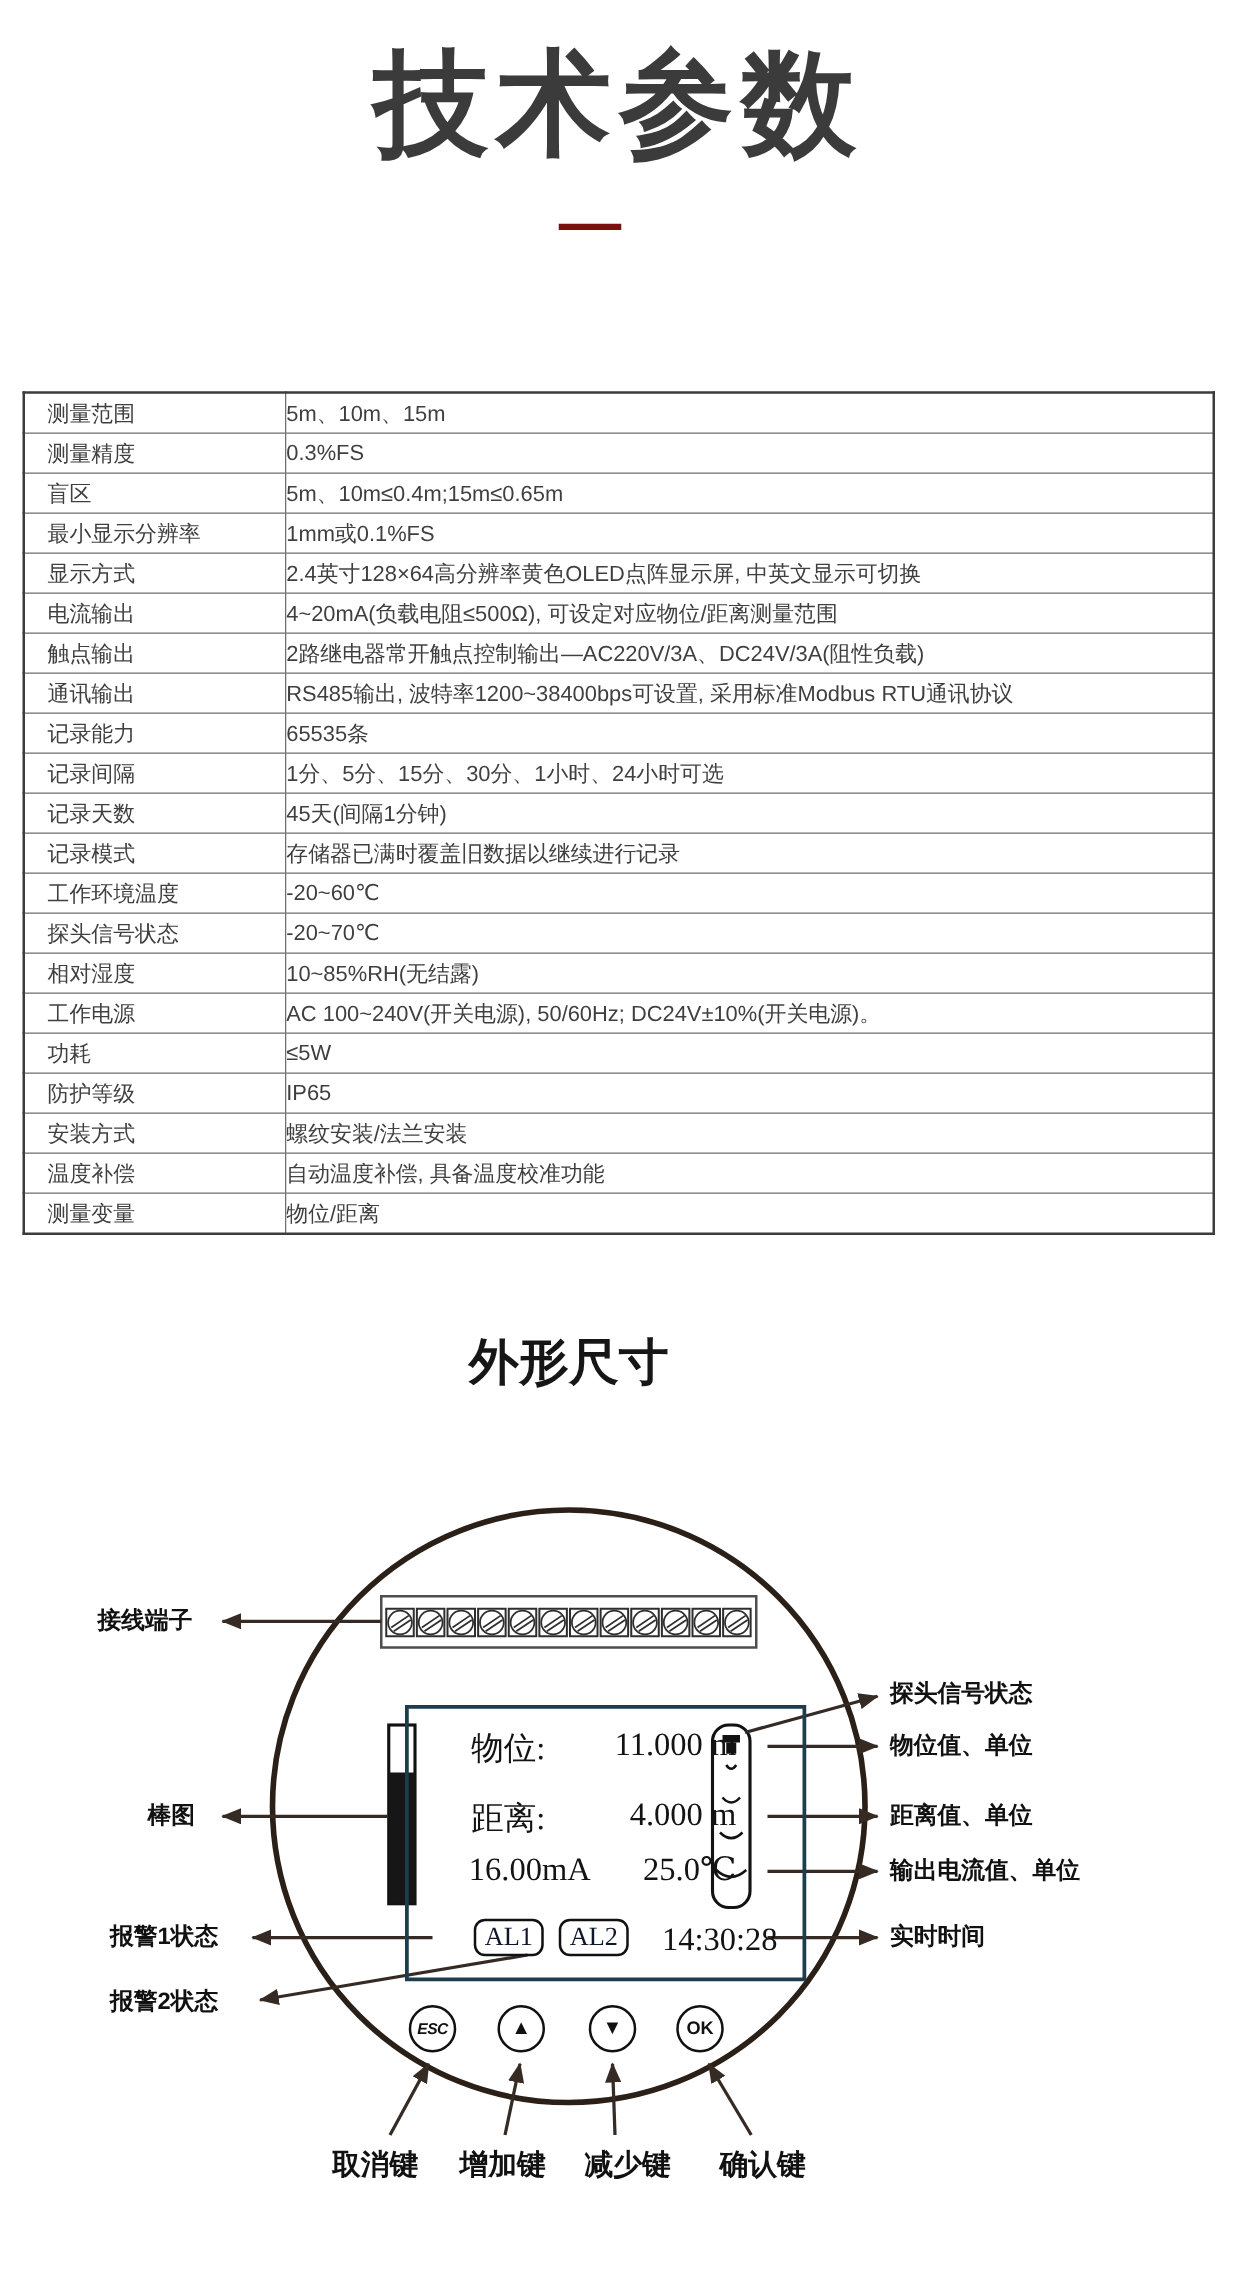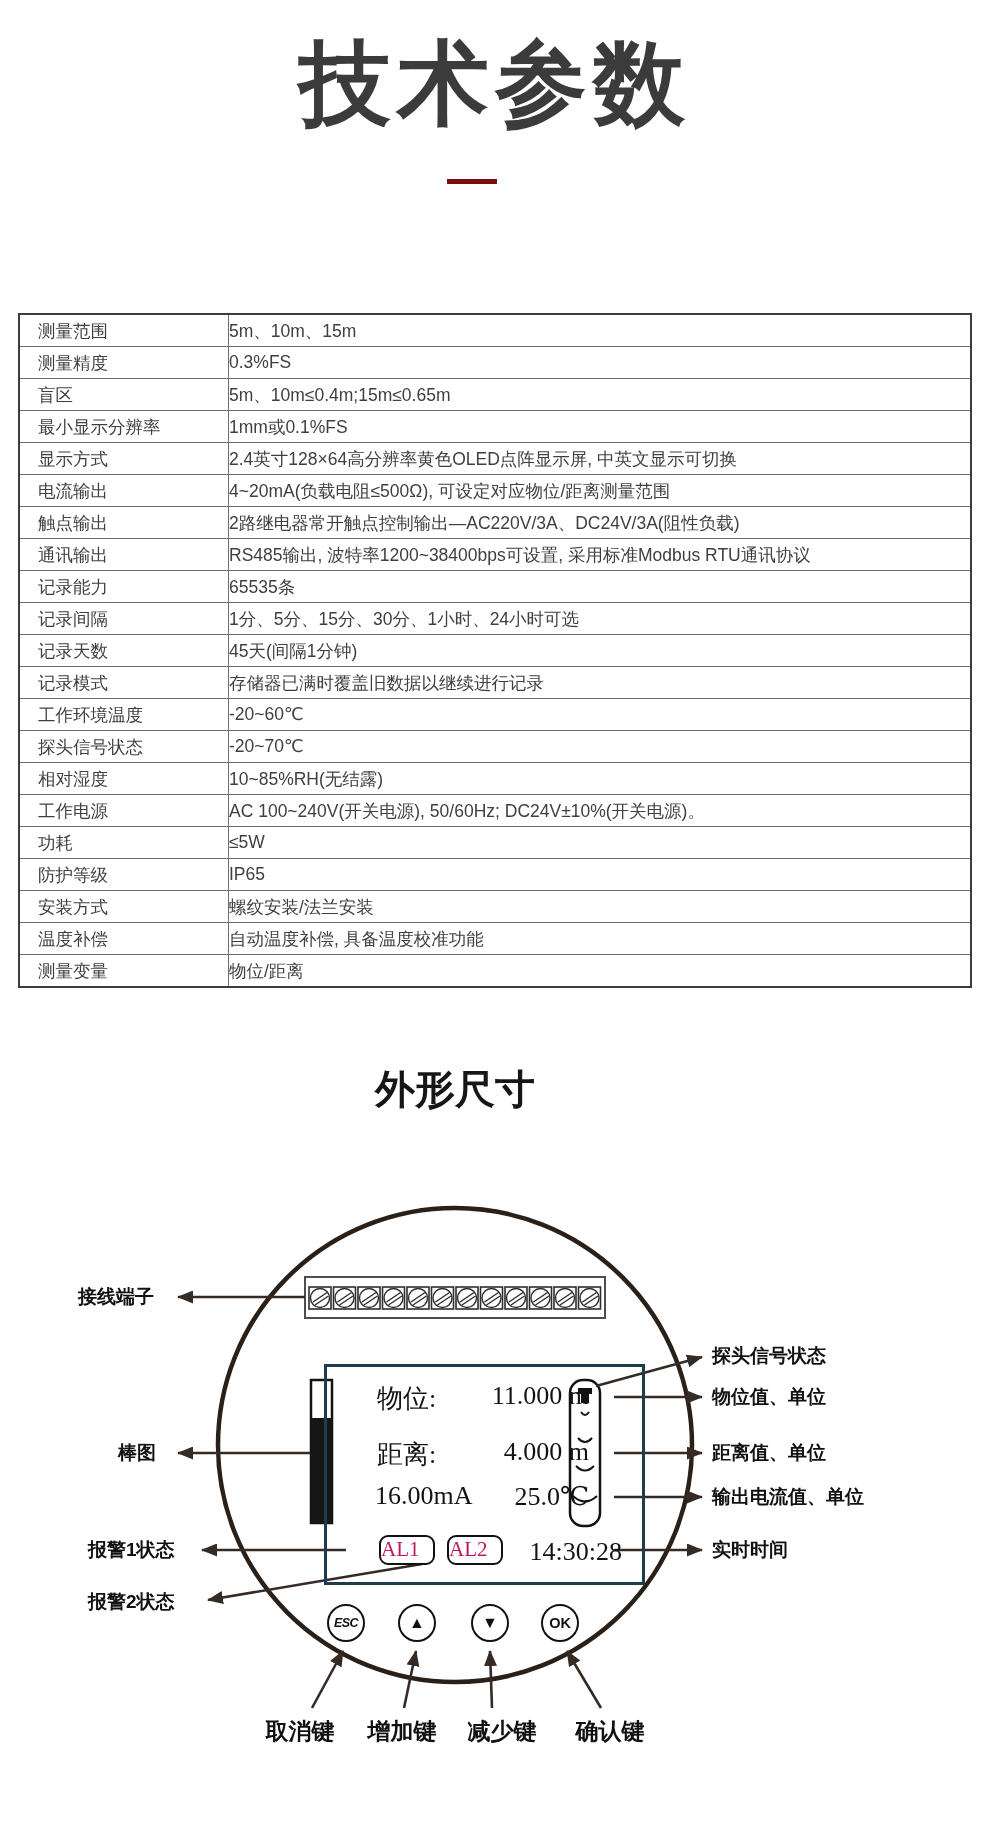--- a/index.html
+++ b/index.html
@@ -29,22 +29,22 @@
 
   
   .lcd{position:absolute;left:296px;top:324px;width:321px;height:221px;
     border:3px solid #1d3c4e;box-sizing:border-box;background:transparent;margin-left:28px;}
   .lcd-line{position:absolute;display:flex;justify-content:space-between;
     font-family:"Liberation Serif","DejaVu Serif",serif;font-size:26px;color:#131313;white-space:pre;}
   .lcd-line1{left:50px;top:14px;width:212px;}
   .lcd-line2{left:50px;top:70px;width:212px;}
   .lcd-line3{left:48px;top:114px;width:214px;}
   .al-badge{position:absolute;top:168px;width:56px;height:30px;border:2px solid #111;border-radius:9px;
-    box-sizing:border-box;line-height:25px;
-    font-family:"Liberation Serif","DejaVu Serif",serif;font-size:21px;color:#be185d;}
+    box-sizing:border-box;text-align:center;line-height:25px;
+    font-family:"Liberation Serif","DejaVu Serif",serif;font-size:21px;color:#0f172a;}
   .al1{left:52px;} .al2{left:120px;}
   .lcd-time{position:absolute;right:20px;top:170px;
     font-family:"Liberation Serif","DejaVu Serif",serif;font-size:26px;color:#131313;}
 
   
   .dev-btn{position:absolute;top:564px;width:38px;height:38px;border:2.5px solid #111;border-radius:50%;
     box-sizing:border-box;background:#fff;display:flex;align-items:center;justify-content:center;
     font-weight:700;color:#111;}
   .btn-esc{left:327px;font-size:12.5px;letter-spacing:-0.5px;font-style:italic;}
   .btn-up{left:398px;font-size:16px;}

